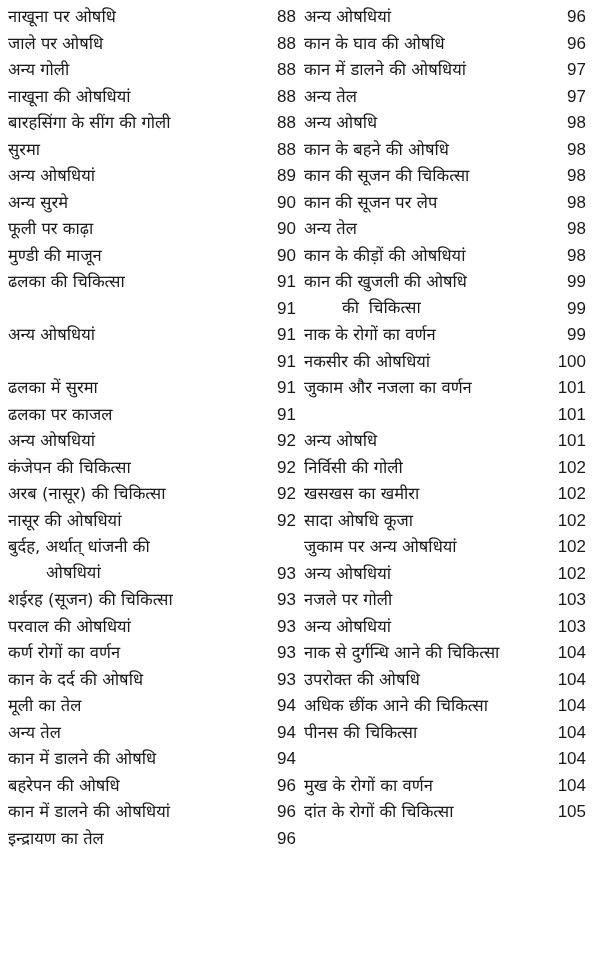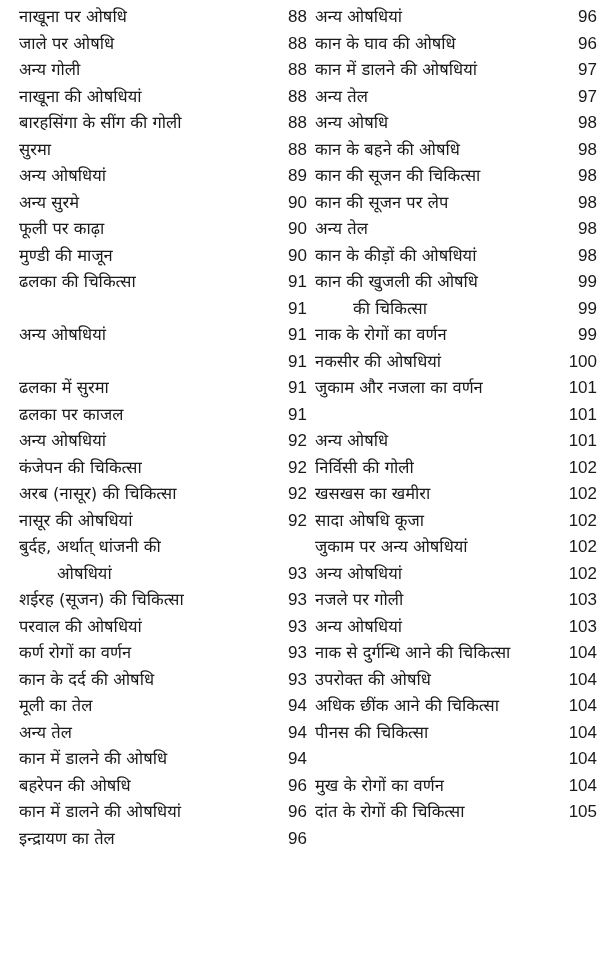--- a/index.html
+++ b/index.html
@@ -10,21 +10,21 @@
     body {
       width: 600px;
       height: 954px;
       overflow: hidden;
       position: relative;
       font-family: "DejaVu Sans", sans-serif;
       color: #1a1a1a;
     }
     .page {
       position: absolute;
-      left: 11px;
+      left: 0;
       top: 0;
       width: 584px;
       height: 954px;
     }
     .col {
       position: absolute;
       top: 4px;
     }
     .col.left { left: 8px; width: 288px; }
     .col.right { left: 304px; width: 282px; }
@@ -33,21 +33,21 @@
       height: 26.5px;
       line-height: 26.5px;
       font-size: 16.5px;
       white-space: nowrap;
     }
     .row .title {
       position: absolute;
       left: 0;
       top: 0;
     }
-    .row .title.indent { left: 38px; }
+    .row .title.indent { left: 38px; font-family: Liberation Mono, monospace; }
     .row .page-num {
       position: absolute;
       right: 0;
       top: 0;
       font-family: "Liberation Sans", sans-serif;
       font-size: 17px;
     }
     .row.bold .title,
     .row.bold .page-num {
       font-weight: normal;

